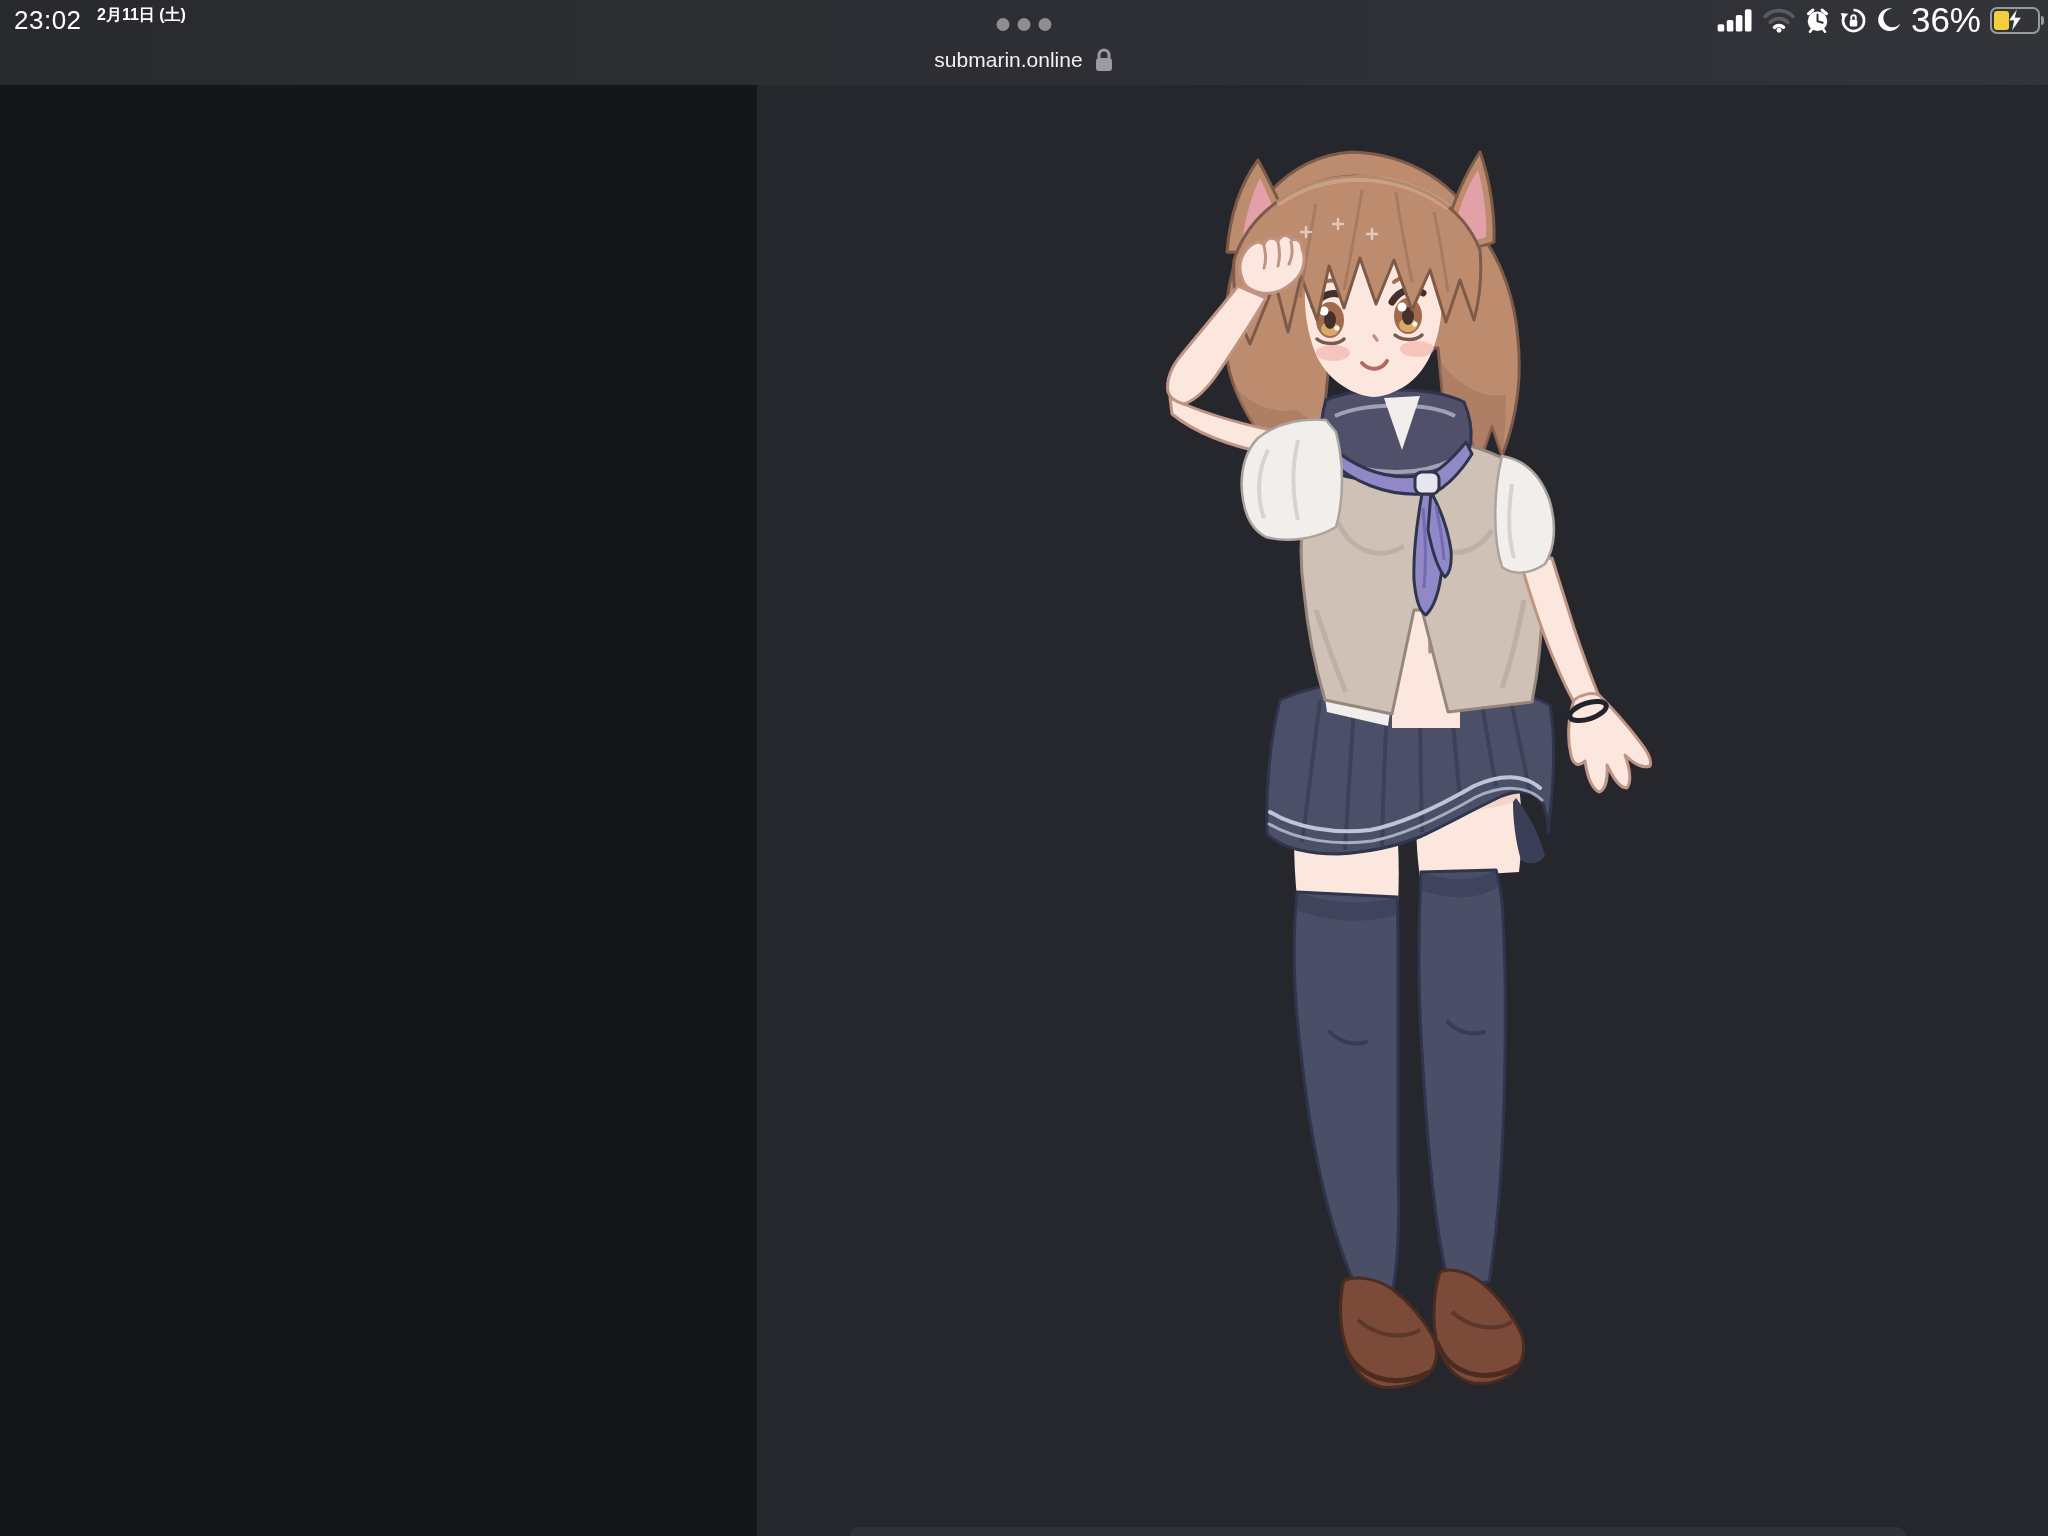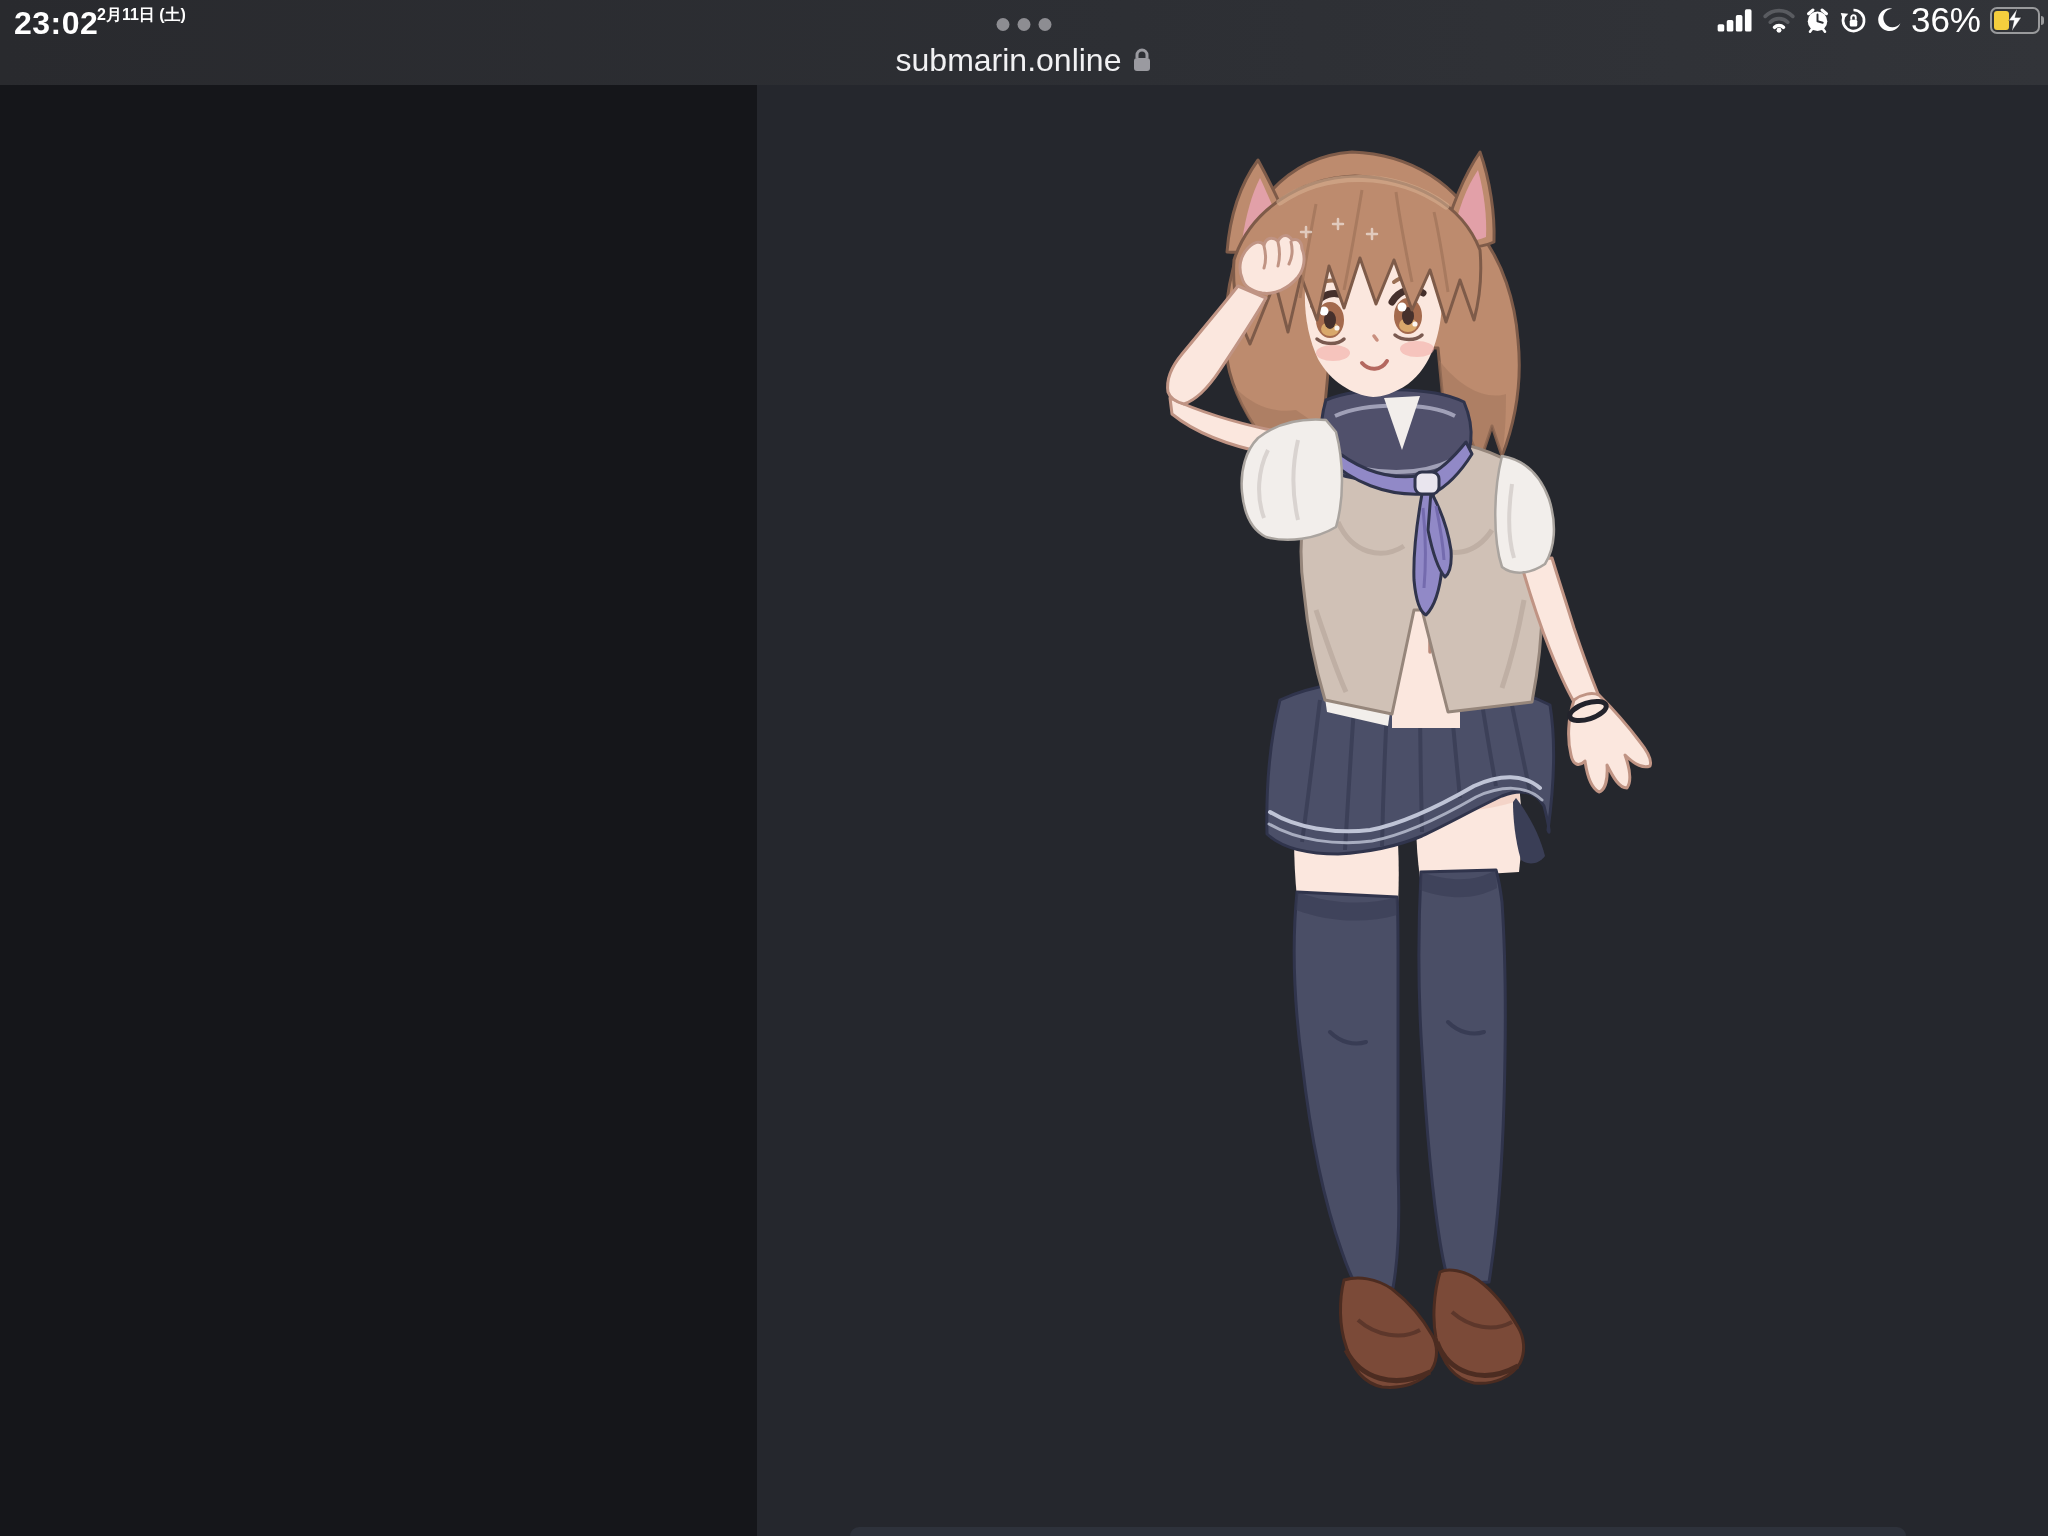--- a/index.html
+++ b/index.html
@@ -2,37 +2,37 @@
 <html><head>
 <meta charset="utf-8">
 <style>
   html,body{margin:0;padding:0;background:#000;}
   .screen{position:relative;width:2048px;height:1536px;overflow:hidden;
           background:#25272d;font-family:"Liberation Sans","DejaVu Sans",sans-serif;}
   
   .chrome{position:absolute;left:0;top:0;width:2048px;height:85px;
           background:linear-gradient(90deg,#292a2e 0%,#2d2f34 55%,#323439 100%);}
   .statusbar{position:absolute;left:0;top:0;width:100%;height:40px;color:#fff;}
-  .time{position:absolute;left:14px;top:5px;font-size:32px;font-weight:700;letter-spacing:.5px;}
+  .time{position:absolute;left:14px;top:5px;font-size:26px;font-weight:400;letter-spacing:.5px;}
   .date{position:absolute;left:97px;top:5px;font-size:16px;font-weight:600;}
   .status-right{position:absolute;right:8px;top:5px;height:30px;display:flex;align-items:center;gap:9px;}
   .battery-pct{font-size:35px;font-weight:500;}
   .battery{position:relative;width:46px;height:23px;border:2px solid rgba(255,255,255,.5);
            border-radius:7px;display:flex;align-items:center;}
   .battery-fill{position:absolute;left:2px;top:2px;bottom:2px;width:15px;border-radius:3px;}
   .battery-nub{position:absolute;right:-6px;top:7px;width:3px;height:9px;
                background:rgba(255,255,255,.5);border-radius:0 3px 3px 0;}
   .battery-bolt{position:absolute;left:13px;top:-1px;}
   
   .win-dots{position:absolute;left:50%;top:18px;transform:translateX(-50%);display:flex;gap:8px;}
   .win-dots i{width:13px;height:13px;border-radius:50%;background:#8d8d92;}
   
   .url-row{position:absolute;left:0;top:41px;width:100%;height:38px;
            display:flex;align-items:center;justify-content:center;gap:11px;}
-  .url-text{font-size:32px;color:#f1f1f3;}
+  .url-text{font-size:21px;color:#f1f1f3;}
   
   .left-panel{position:absolute;left:0;top:85px;width:757px;height:1451px;background:#15161a;}
   .bottom-peek{position:absolute;left:850px;bottom:0;width:1056px;height:9px;
                background:#2e323b;border-radius:14px 14px 0 0;}
   .figure{position:absolute;left:1130px;top:140px;width:560px;height:1270px;}
   
   .ln-hair{stroke:#7e5b49;stroke-width:3;stroke-linejoin:round;}
   .ln-skin{stroke:#c09484;stroke-width:3;stroke-linejoin:round;}
   .ln-navy{stroke:#30344c;stroke-width:3;stroke-linejoin:round;}
   .ln-vest{stroke:#96867b;stroke-width:3;stroke-linejoin:round;}

